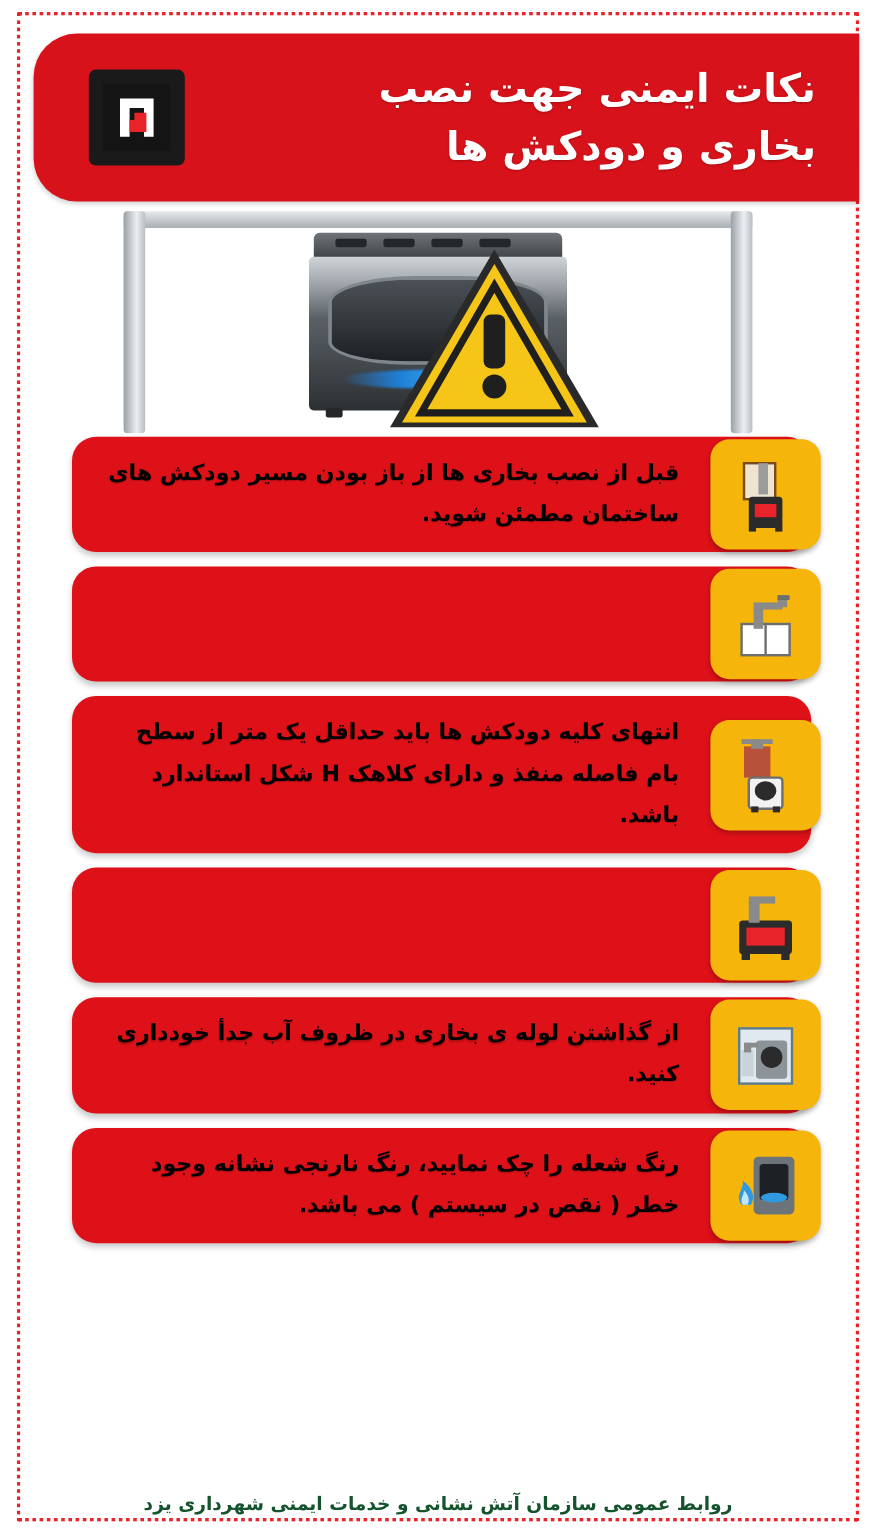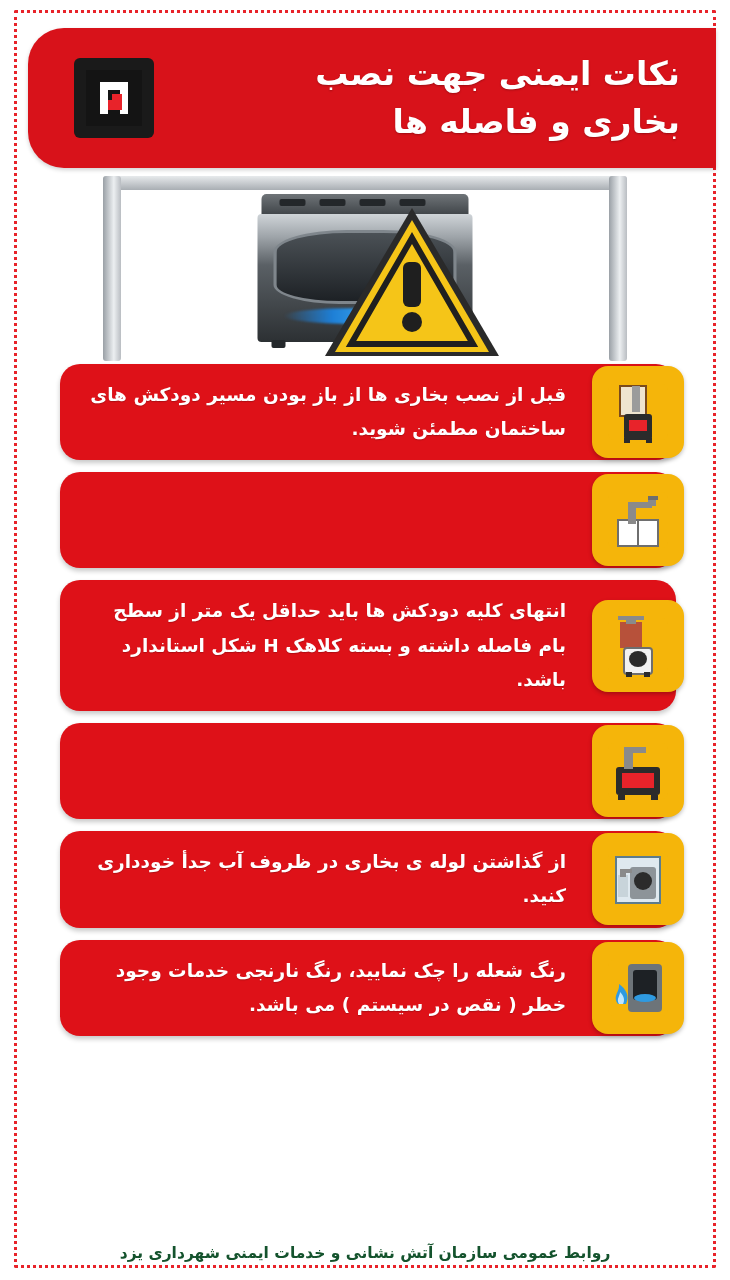--- a/index.html
+++ b/index.html
@@ -161,21 +161,21 @@
     background: #de1118;
     border-radius: 20px;
     margin-bottom: 12px;
     min-height: 96px;
     display: flex;
     align-items: center;
     padding: 14px 110px 14px 24px;
     box-shadow: 0 3px 5px rgba(0,0,0,0.22);
   }
   .tip-text {
-    color: #ffffff;
+    color: #000000;
     font-size: 18.5px;
     line-height: 1.85;
     text-align: right;
     direction: rtl;
     width: 100%;
     font-weight: bold;
     text-shadow: 0 1px 1px rgba(0,0,0,0.2);
   }
   .tip-icon {
     position: absolute;
@@ -209,21 +209,21 @@
 </head>
 <body>
 
 <div class="poster">
 
   <div class="dot-frame"></div>
 
   <div class="header">
     <div class="header-title">
       <div>نکات ایمنی جهت نصب</div>
-      <div>بخاری و فاصله ها</div>
+      <div>بخاری و دودکش ها</div>
     </div>
     <div class="logo-badge">
       <svg width="56" height="56" viewBox="0 0 56 56" aria-hidden="true">
         <rect x="0" y="0" width="56" height="56" fill="#141414"></rect>
         <path d="M14 12 H42 V44 H34 V20 H22 V44 H14 Z" fill="#ffffff"></path>
         <path d="M26 24 h10 v16 h-10 z" fill="#e8232a"></path>
         <path d="M22 30 h8 v10 h-8 z" fill="#e8232a"></path>
       </svg>
     </div>
   </div>
@@ -286,21 +286,21 @@
           <line x1="34" y1="34" x2="34" y2="60" stroke="#6e6e6e" stroke-width="2"></line>
           <rect x="24" y="20" width="8" height="18" fill="#8a8a8a"></rect>
           <rect x="24" y="16" width="24" height="6" fill="#8a8a8a"></rect>
           <rect x="44" y="10" width="8" height="10" fill="#8a8a8a"></rect>
           <path d="M44 10 h10 v4 h-10 z" fill="#6e6e6e"></path>
         </svg>
       </div>
     </div>
 
     <div class="tip">
-      <div class="tip-text">انتهای کلیه دودکش ها باید حداقل یک متر از سطح بام فاصله داشته و بسته کلاهک H شکل استاندارد باشد.</div>
+      <div class="tip-text">انتهای کلیه دودکش ها باید حداقل یک متر از سطح بام فاصله منفذ و دارای کلاهک H شکل استاندارد باشد.</div>
       <div class="tip-icon">
         <svg width="68" height="68" viewBox="0 0 68 68" aria-hidden="true">
           <rect x="4" y="6" width="60" height="56" rx="6" fill="#f5b50a"></rect>
           <rect x="16" y="10" width="22" height="26" fill="#b7513a"></rect>
           <rect x="22" y="4" width="10" height="8" fill="#8a8a8a"></rect>
           <rect x="14" y="4" width="26" height="4" fill="#8a8a8a"></rect>
           <rect x="20" y="36" width="28" height="26" rx="3" fill="#f2f2f2" stroke="#6e6e6e" stroke-width="2"></rect>
           <ellipse cx="34" cy="47" rx="9" ry="8" fill="#2b2b2b"></ellipse>
           <rect x="22" y="60" width="6" height="5" fill="#2b2b2b"></rect>
           <rect x="40" y="60" width="6" height="5" fill="#2b2b2b"></rect>
@@ -331,21 +331,21 @@
           <rect x="26" y="22" width="26" height="32" rx="3" fill="#8d9499"></rect>
           <ellipse cx="39" cy="36" rx="9" ry="9" fill="#2b2b2b"></ellipse>
           <rect x="14" y="30" width="10" height="22" fill="#c8d4da"></rect>
           <rect x="16" y="24" width="6" height="8" fill="#8a8a8a"></rect>
           <path d="M16 24 h12 v4 h-12 z" fill="#8a8a8a"></path>
         </svg>
       </div>
     </div>
 
     <div class="tip">
-      <div class="tip-text">رنگ شعله را چک نمایید، رنگ نارنجی خدمات وجود خطر ( نقص در سیستم ) می باشد.</div>
+      <div class="tip-text">رنگ شعله را چک نمایید، رنگ نارنجی نشانه وجود خطر ( نقص در سیستم ) می باشد.</div>
       <div class="tip-icon">
         <svg width="68" height="68" viewBox="0 0 68 68" aria-hidden="true">
           <rect x="4" y="6" width="60" height="56" rx="6" fill="#f5b50a"></rect>
           <rect x="24" y="10" width="34" height="48" rx="4" fill="#6d7479"></rect>
           <rect x="29" y="16" width="24" height="30" rx="3" fill="#1d2125"></rect>
           <ellipse cx="41" cy="44" rx="11" ry="4" fill="#2f9ae0"></ellipse>
           <path d="M14 50 c-6 -8 2 -12 1 -20 c7 5 11 12 7 20 z" fill="#2f9ae0"></path>
           <path d="M15 50 c-3 -5 1 -8 1 -12 c4 4 5 8 3 12 z" fill="#bfe6ff"></path>
         </svg>
       </div>

